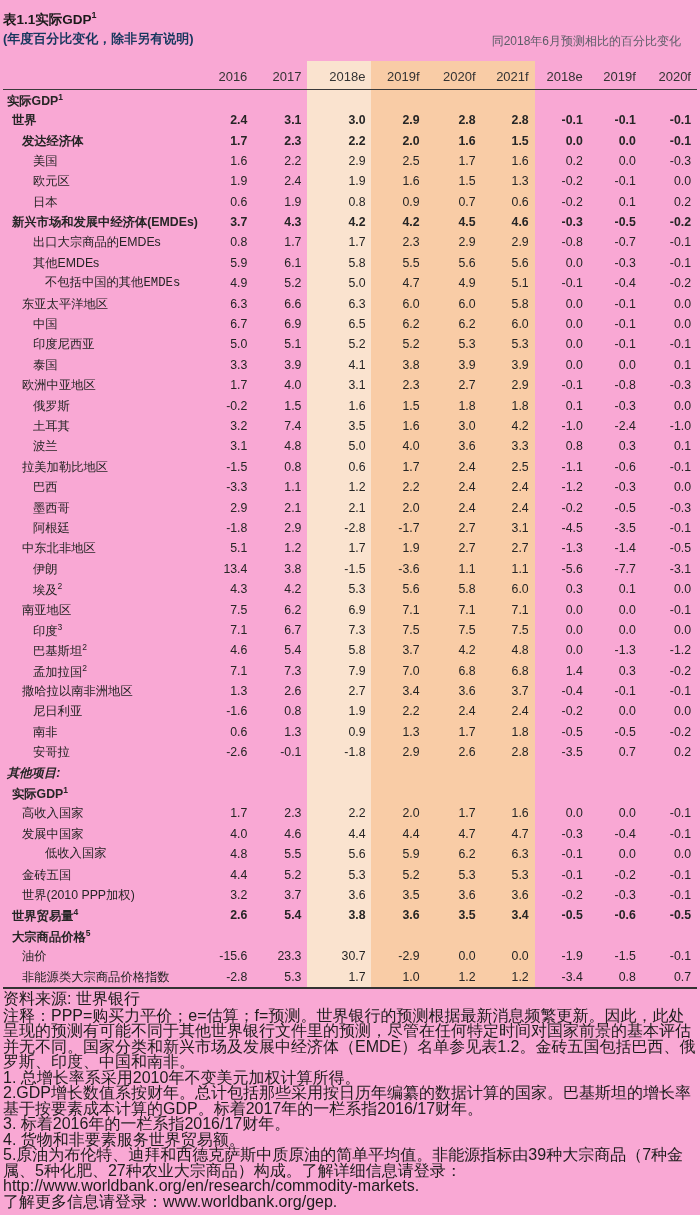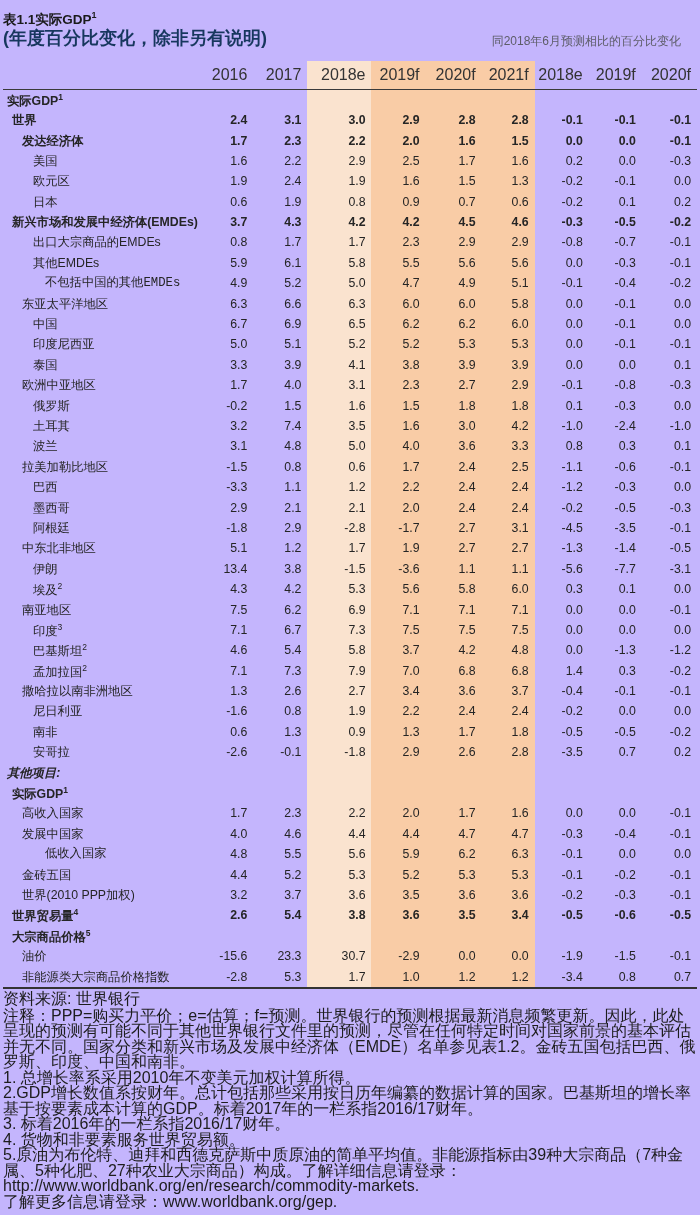--- a/index.html
+++ b/index.html
@@ -1,42 +1,42 @@
 <!DOCTYPE html>
 <html><head>
 <meta charset="utf-8">
 <style>
   html,body{margin:0;padding:0;}
   body{background:#f4f4f4;}
   .page{
     position:relative;
     width:700px;height:1215px;
     margin:0 auto;
-    background:#c4b5fd;
+    background:#f9a8d4;
     font-family:"Liberation Sans","DejaVu Sans",sans-serif;
     color:#222;
     overflow:hidden;
     box-sizing:border-box;
     padding:6px 3px 0 3px;
   }
   .hdr{position:relative;height:47px;}
   .title{font-size:13.5px;font-weight:bold;color:#1a1a1a;line-height:19px;}
   .title sup{font-size:9px;}
-  .subtitle{font-size:18px;font-weight:bold;color:#17375e;line-height:19px;}
+  .subtitle{font-size:13px;font-weight:bold;color:#17375e;line-height:19px;}
   .cmp-note{position:absolute;right:16px;top:27px;font-size:12px;color:#5d5d68;}
   table.gdp{
     border-collapse:collapse;
     table-layout:fixed;
     width:694px;
     margin-top:8px;
   }
   col.c-light{background:#fae3cf;}
   col.c-dark{background:#f9cca6;}
   thead th{
-    font-weight:normal;font-size:16px;color:#333;
+    font-weight:normal;font-size:13px;color:#333;
     text-align:right;vertical-align:bottom;
     padding:0 6px 5px 0;height:23px;
     border-bottom:1.5px solid #3a3a3a;
   }
   tbody td{
     font-size:12.3px;height:20.4px;line-height:1.05;
     padding:0;white-space:nowrap;overflow:visible;
     vertical-align:middle;color:#252525;
   }
   td.num{text-align:right;padding-right:6px;}

